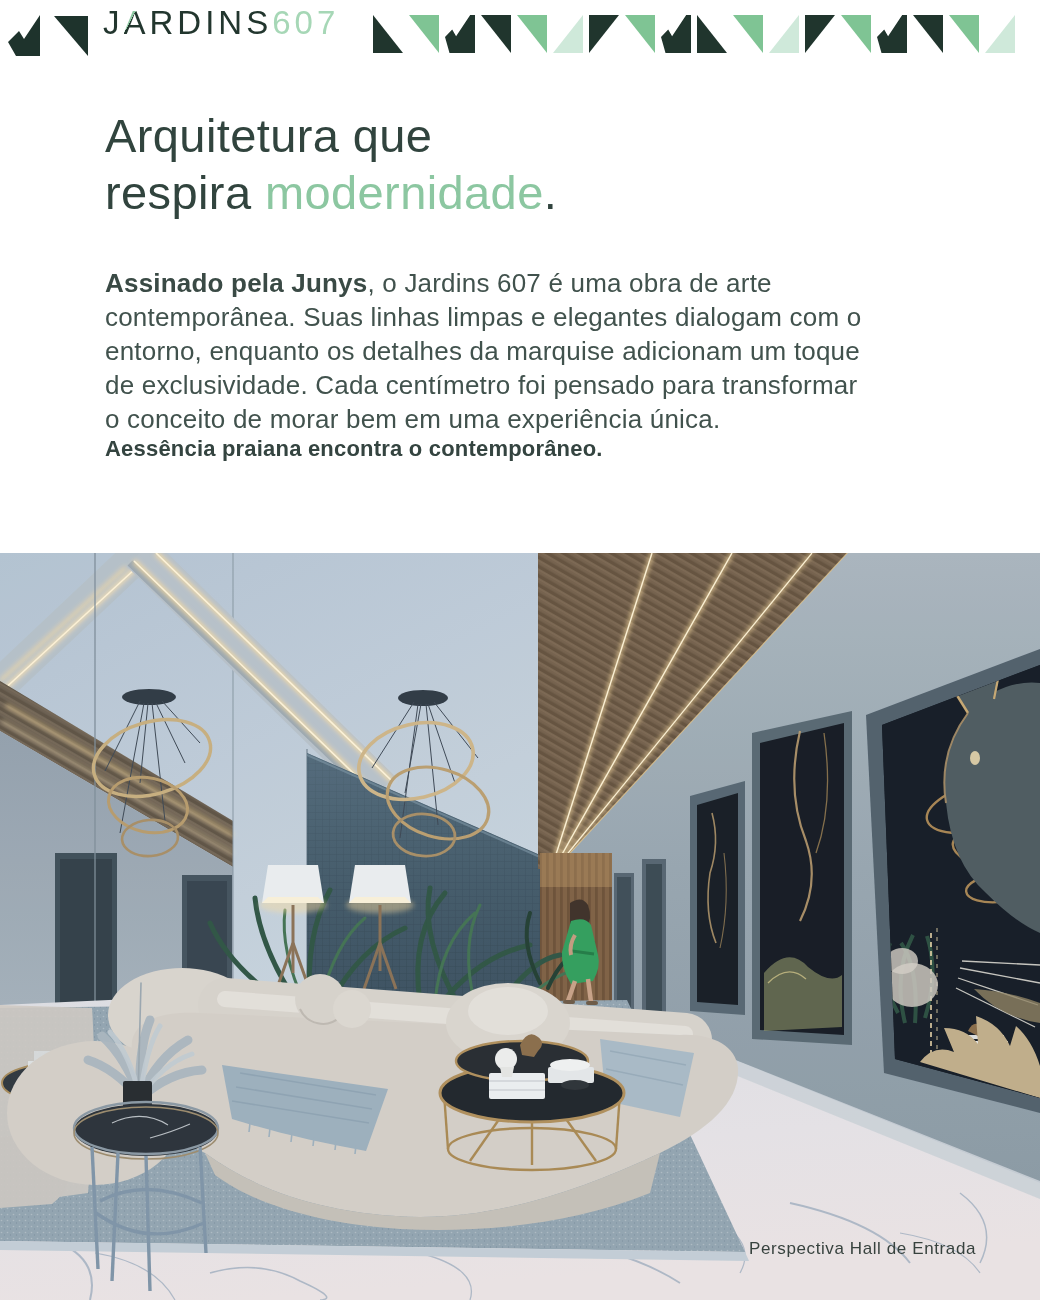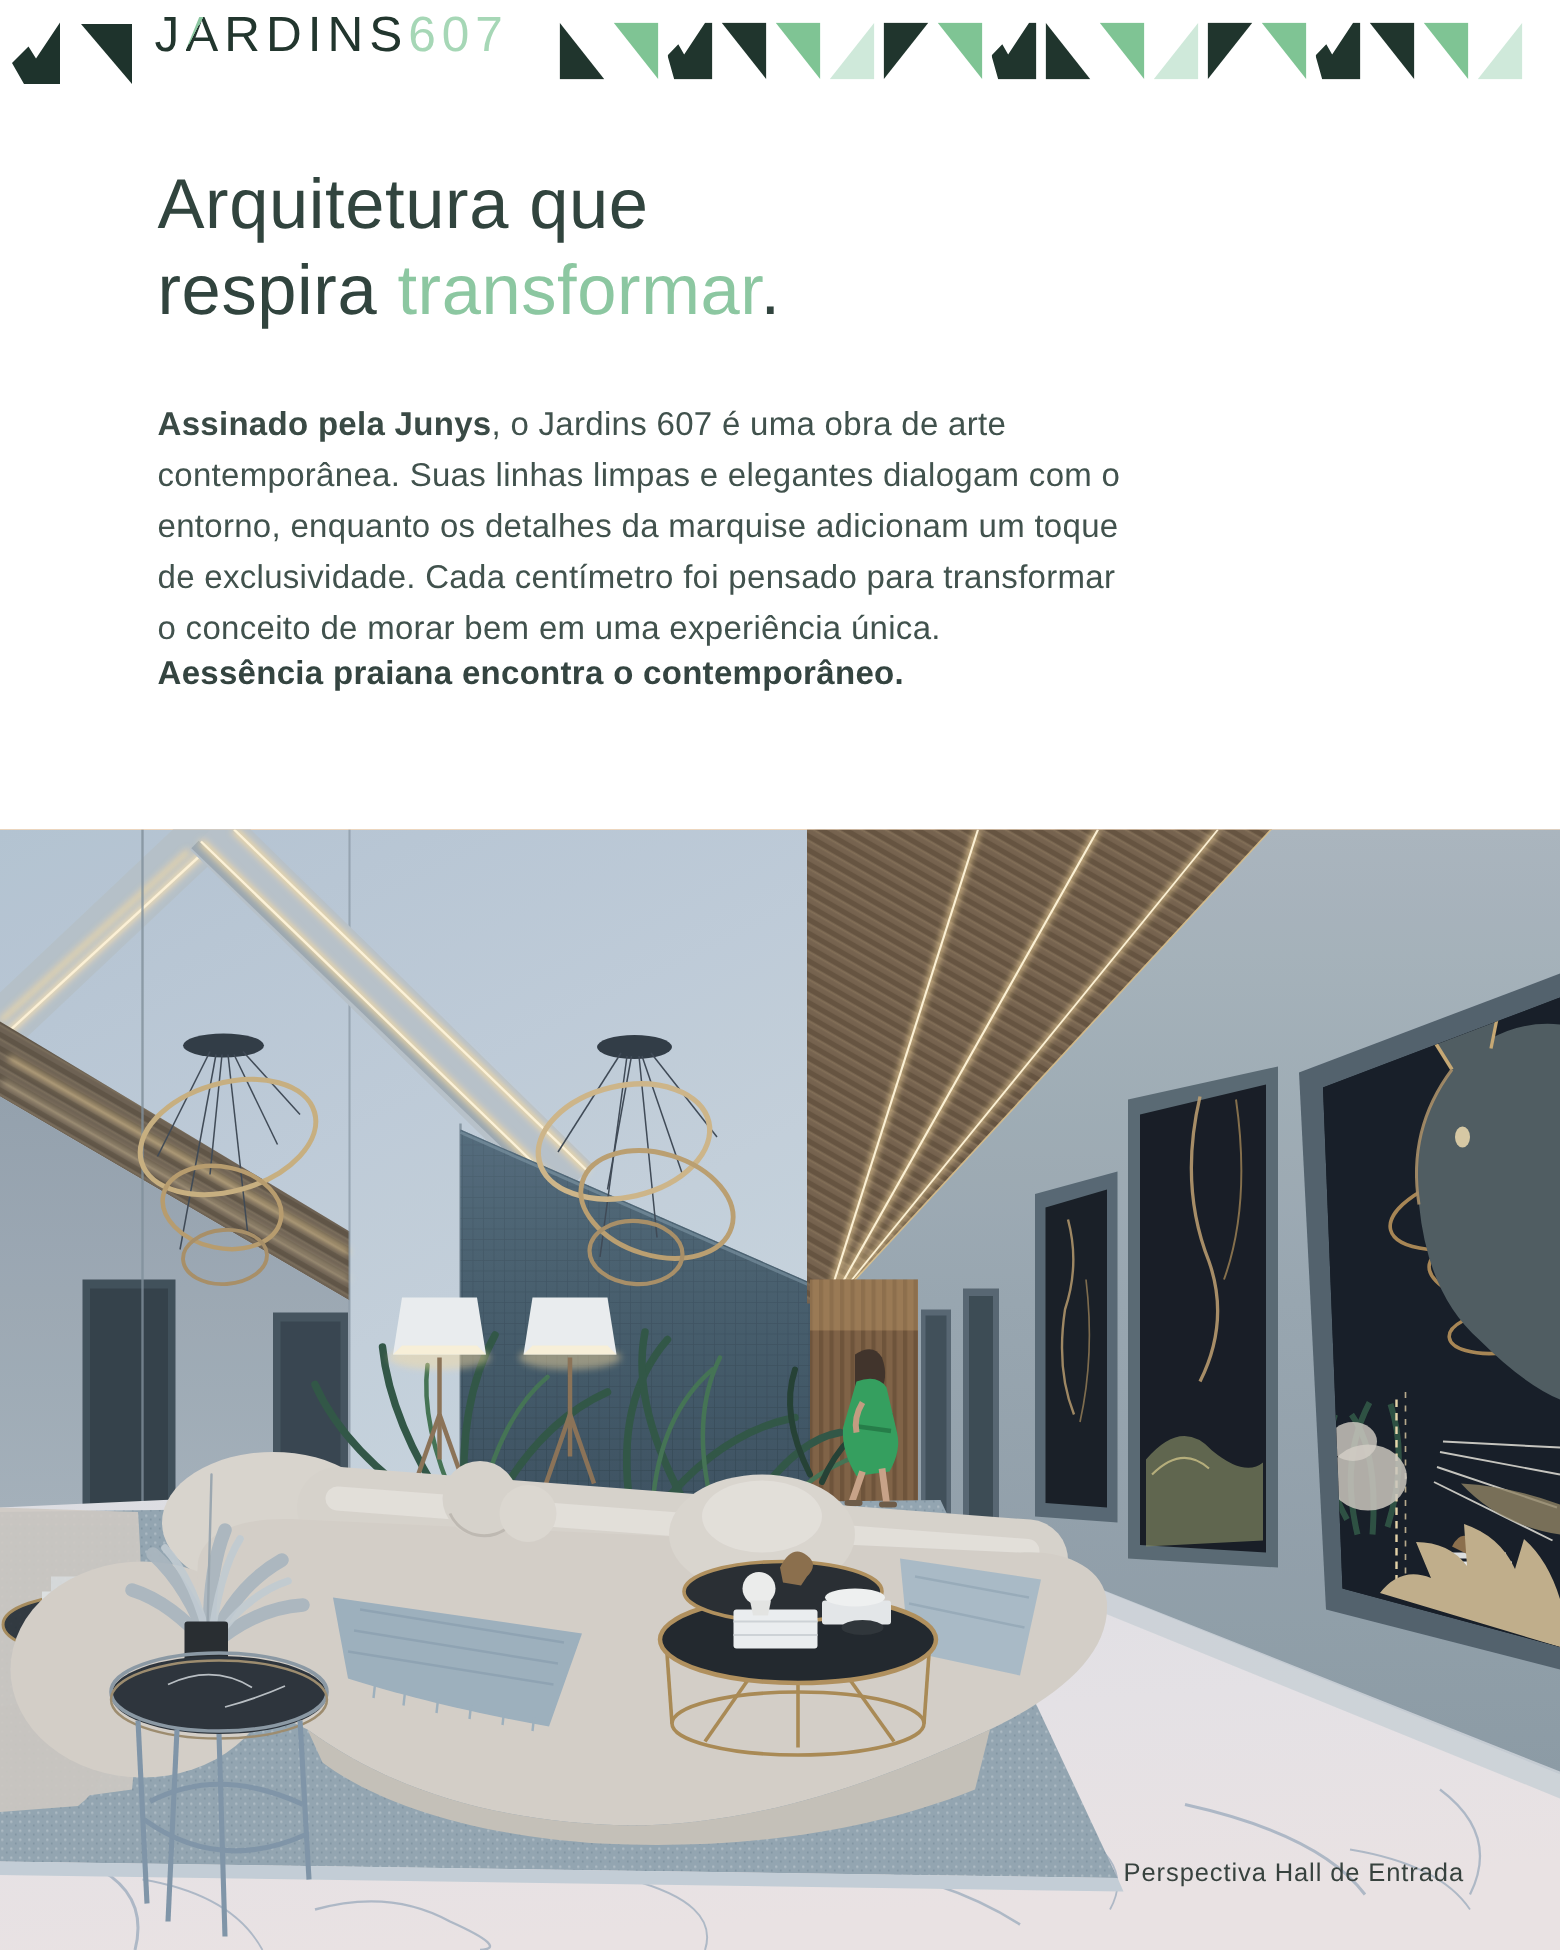--- a/index.html
+++ b/index.html
@@ -29,28 +29,28 @@
   .tri.tr{clip-path:polygon(0 0,100% 0,100% 100%)}
   .tri.tl{clip-path:polygon(0 0,100% 0,0 100%)}
   .tri.br{clip-path:polygon(100% 0,100% 100%,0 100%)}
   .tri.check{clip-path:polygon(0 58%,24% 38%,37% 56%,84% 0,100% 0,100% 100%,15% 100%)}
 
   
   .content{padding:0 105px}
   h1{margin-top:35px;font-size:47px;line-height:1.22;font-weight:300;
      color:var(--heading);letter-spacing:.4px}
   h1 .accent{color:var(--accent-green)}
-  .body-copy{margin-top:44px;font-size:22px;line-height:34px;color:var(--body-text);
+  .body-copy{margin-top:44px;font-size:26px;line-height:34px;color:var(--body-text);
      letter-spacing:.2px;max-width:800px}
   .body-copy b{font-weight:700;color:#3a4a45}
   .body-copy .ln{display:block}
   .tagline{font-size:22px;font-weight:700;color:#344440;letter-spacing:.2px}
 
   
-  .render-wrap{position:absolute;left:0;top:553px;width:1040px;height:722px;background:#fdba74}
+  .render-wrap{position:absolute;left:0;top:553px;width:1040px;height:722px;background:#14b8a6}
   .render-wrap svg{display:block}
   .render-caption{position:absolute;right:64px;bottom:16px;font-size:17px;
      color:var(--caption);letter-spacing:.6px}
 </style>
 </head>
 <body>
 
 <div class="page">
 
   <div class="header">
@@ -78,21 +78,21 @@
         <div class="tri tr mid"></div>
         <div class="tri check dark"></div>
         <div class="tri tr dark"></div>
         <div class="tri tr mid"></div>
         <div class="tri br light"></div>
       </div>
   </div>
 
   <div class="content">
     <h1><span>Arquitetura que</span><br>
-      <span>respira </span><span class="accent">transformar</span><span>.</span>
+      <span>respira </span><span class="accent">modernidade</span><span>.</span>
     </h1>
     <p class="body-copy"><b>Assinado pela Junys</b><span>, o Jardins 607 é uma obra de arte</span><span class="ln">contemporânea. Suas linhas limpas e elegantes dialogam com o</span><span class="ln">entorno, enquanto os detalhes da marquise adicionam um toque</span><span class="ln">de exclusividade. Cada centímetro foi pensado para transformar</span><span class="ln">o conceito de morar bem em uma experiência única.</span></p>
     <p class="tagline">Aessência praiana encontra o contemporâneo.</p>
   </div>
 
   <div class="render-wrap">
     <svg width="1040" height="747" viewBox="0 0 1040 747">
       <defs>
         <linearGradient id="ceil" x1="0" y1="0" x2="0.7" y2="1">
           <stop offset="0" stop-color="#b4c3d1"></stop>

